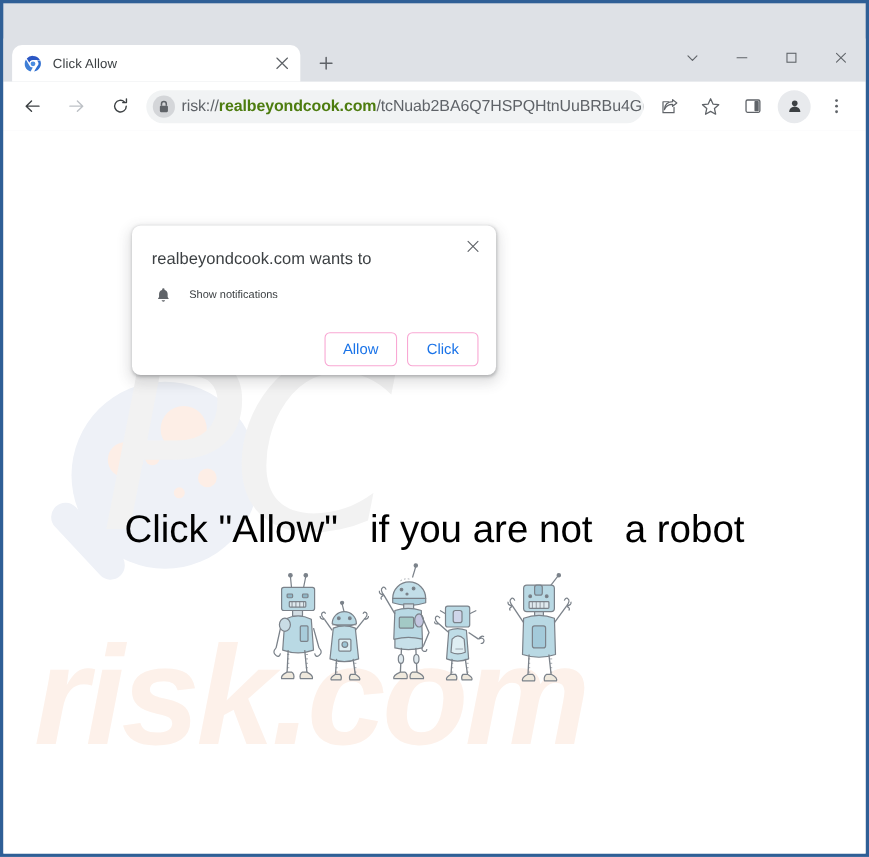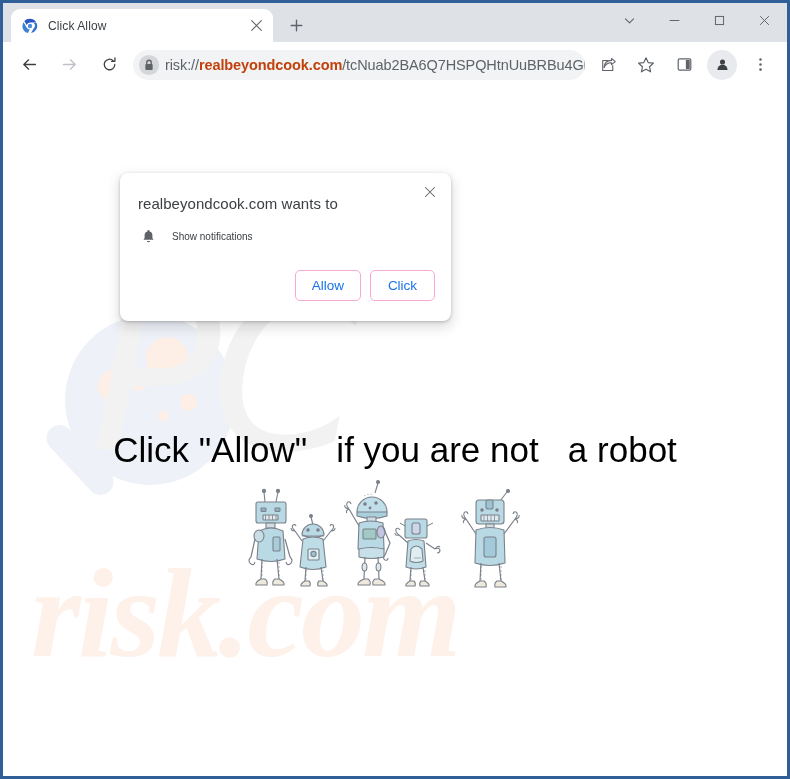--- a/index.html
+++ b/index.html
@@ -21,20 +21,21 @@
     overflow: hidden;
   }
 
   
   .tabstrip {
     position: relative;
     height: 39px;
     background: #dee1e6;
     display: flex;
     align-items: flex-end;
+    margin-top: 32px;
   }
   .tab {
     position: relative;
     margin-left: 8px;
     width: 262px;
     height: 33px;
     background: #ffffff;
     border-radius: 9px 9px 0 0;
     display: flex;
     align-items: center;
@@ -133,21 +134,21 @@
   }
   .url {
     font-size: 14.5px;
     color: #202124;
     white-space: nowrap;
     overflow: hidden;
     letter-spacing: -0.1px;
     padding-left: 2px;
   }
   .url .dim { color: #5f6368; }
-  .url .strong { color: #c2410c; font-weight: 600; }
+  .url .strong { color: #4d7c0f; font-weight: 600; }
   .tbicon {
     width: 30px;
     height: 30px;
     margin: 0 4px;
     display: flex;
     align-items: center;
     justify-content: center;
     flex: 0 0 30px;
     border-radius: 50%;
   }
@@ -200,27 +201,27 @@
     font-size: 215px;
     line-height: 1;
     font-weight: normal;
     font-style: italic;
     color: #f2f2f2;
     font-family: "DejaVu Sans", sans-serif;
     letter-spacing: -10px;
   }
   .wm-risk {
     left: 28px;
-    top: 462px;
+    top: 450px;
     font-size: 128px;
     line-height: 1;
     font-weight: bold;
     font-style: italic;
     color: #fdf1ea;
-    font-family: Liberation Serif, serif;
+    font-family: Liberation Sans, sans-serif;
     letter-spacing: -3px;
   }
 
   .headline {
     position: absolute;
     left: 0;
     right: 0;
     top: 343px;
     text-align: center;
     font-size: 35px;
@@ -241,21 +242,21 @@
   
   .permission {
     position: absolute;
     left: 117px;
     top: 86px;
     width: 331px;
     background: #ffffff;
     border-radius: 8px;
     box-shadow: 0 1px 3px rgba(60,64,67,.30), 0 5px 12px 2px rgba(60,64,67,.16);
     z-index: 20;
-    padding: 16px 16px 20px 18px;
+    padding: 16px 16px 8px 18px;
     box-sizing: border-box;
   }
   .perm-close {
     position: absolute;
     right: 10px;
     top: 8px;
     width: 22px;
     height: 22px;
     display: flex;
     align-items: center;

